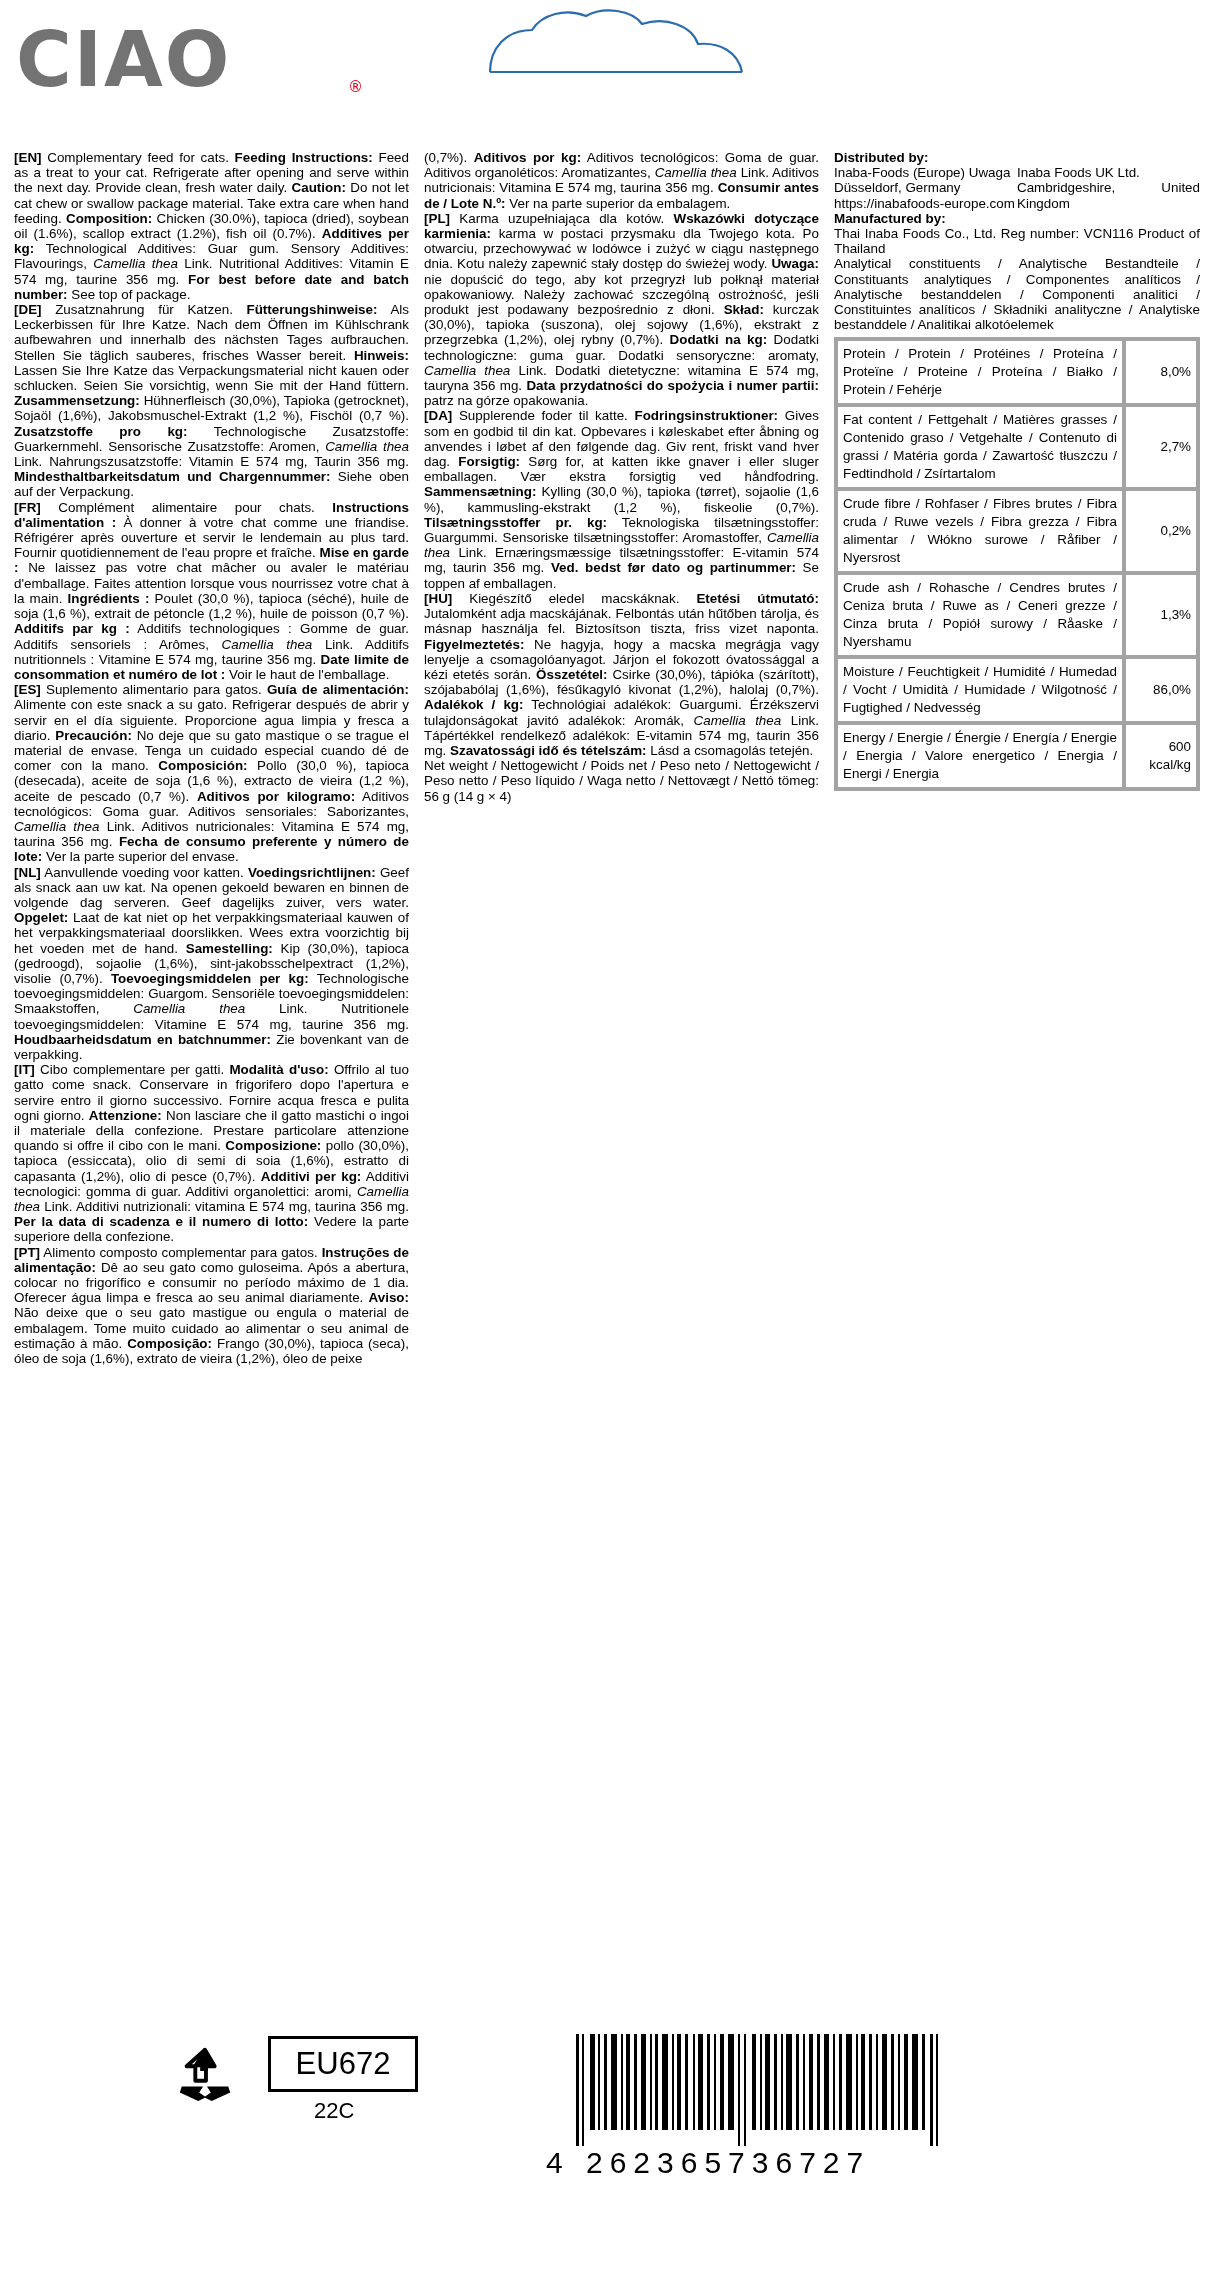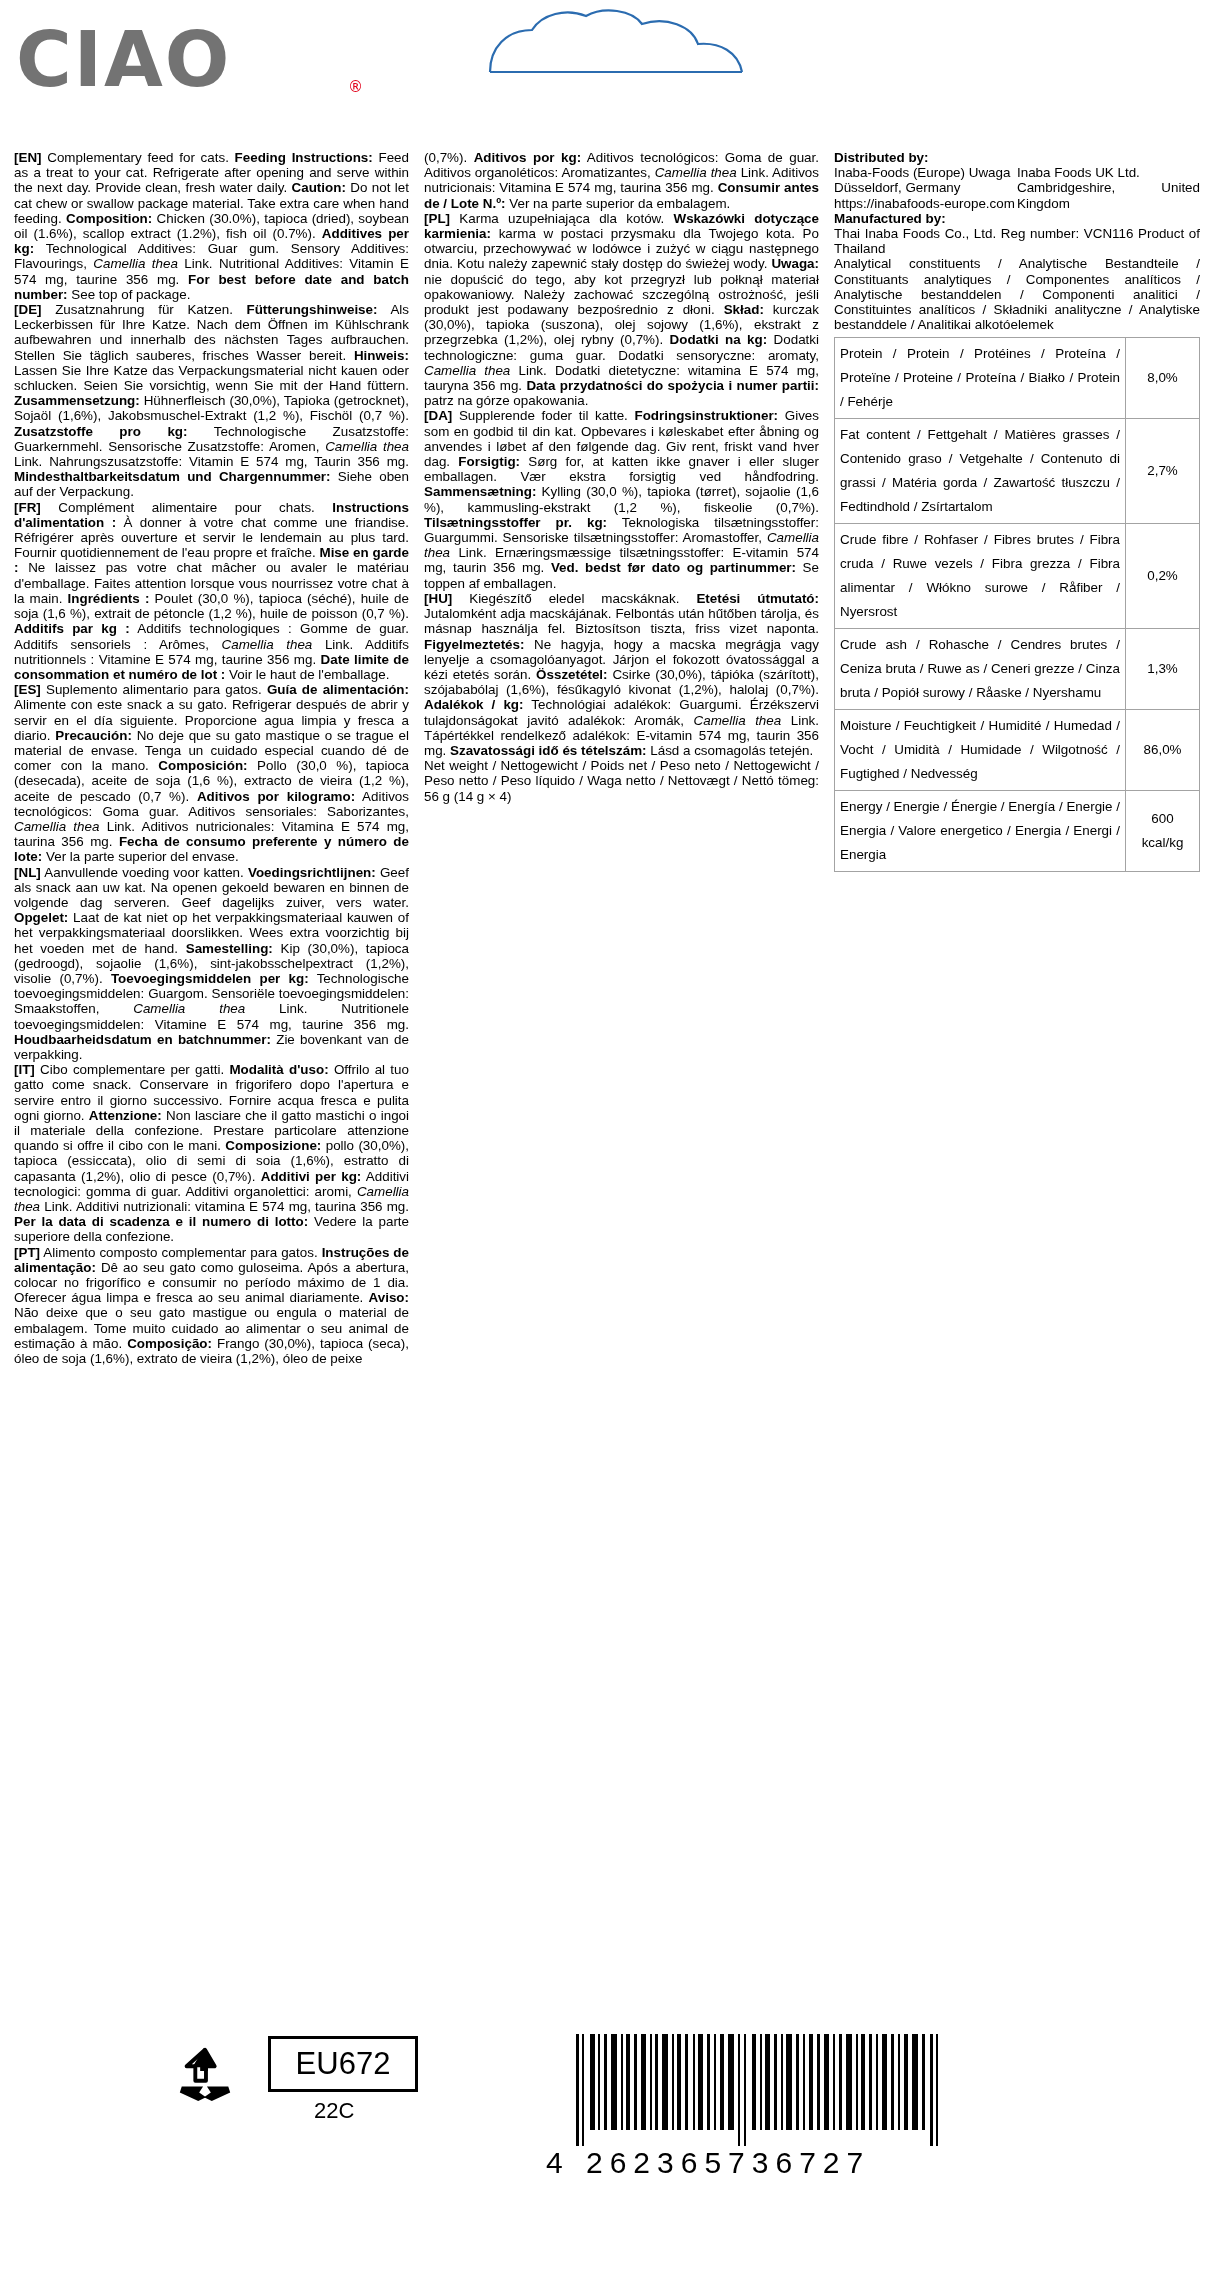--- a/index.html
+++ b/index.html
@@ -70,28 +70,28 @@
 
   
   .ana-head { margin-top: 4px; }
   table.ana {
     width: 366px;
     border-collapse: collapse;
     margin-top: 5px;
     font-size: 13.4px;
   }
   table.ana td {
-    border: 1px solid #a3a3a3;
+    border: 4px solid #a3a3a3;
     padding: 4px 5px;
     vertical-align: middle;
-    line-height: 24px;
+    line-height: 18px;
   }
   table.ana td.val {
     width: 74px;
-    text-align: center;
+    text-align: right;
     white-space: pre-line;
   }
 
   
   .footer { position: absolute; left: 0; top: 2030px; width: 1084px; height: 244px; }
   .recycle {
     position: absolute; left: 174px; top: 12px;
     width: 62px; height: 62px;
   }
   .eu-box {

